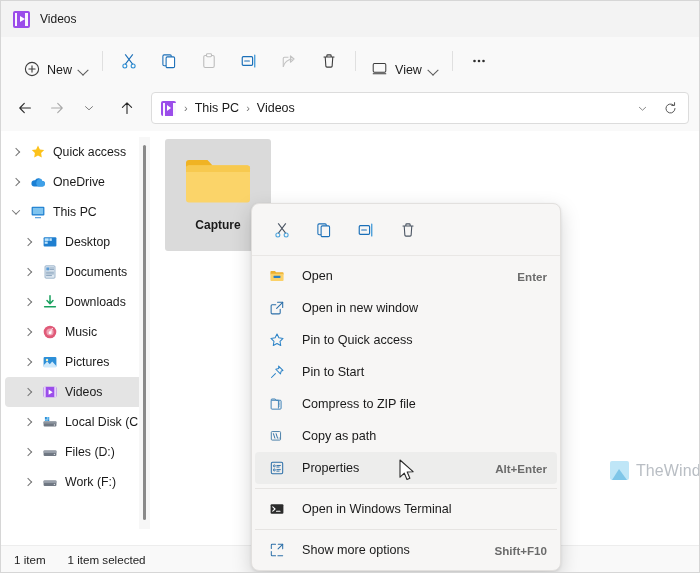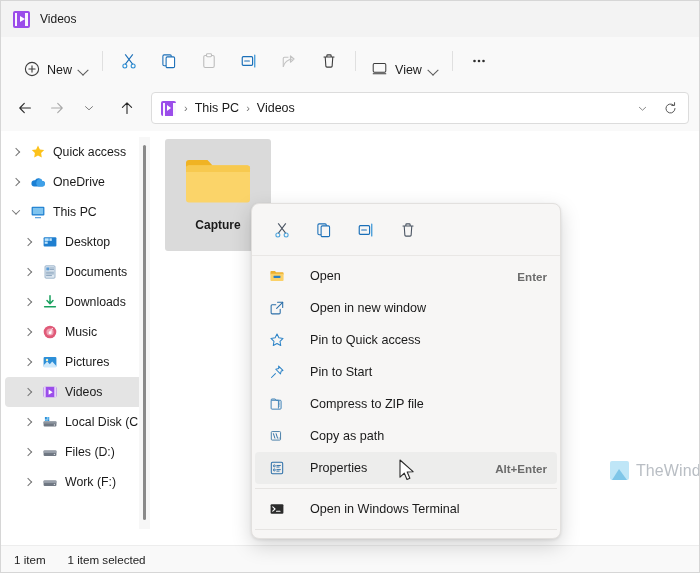--- a/index.html
+++ b/index.html
@@ -257,21 +257,20 @@
     border-radius: 4px;
   }
   .ctx-list { padding: 4px 3px 4px 3px; }
   .ctx-item {
     height: 32px;
     display: flex; align-items: center;
     border-radius: 4px;
     padding: 0 10px 0 11px;
     font-size: 12.6px;
     color: #1a1a1a;
-    gap: 8px;
   }
   .ctx-item.hover { background: #ededec; }
   .ctx-ic {
     width: 22px; flex: none;
     display: flex; align-items: center; justify-content: center;
   }
   .ctx-lbl { margin-left: 14px; }
   .ctx-acc {
     margin-left: auto;
     font-size: 11.6px; color: #6b6b6b; font-weight: bold;
@@ -732,20 +731,33 @@
           <div class="ctx-ic">
             <svg width="16" height="16" viewBox="0 0 18 18">
               <rect x="1.8" y="3.6" width="14.4" height="10.8" rx="1.2" fill="#2b2b2b"></rect>
               <path d="M4.2 6.6l2.6 2.4-2.6 2.4" fill="none" stroke="#fff" stroke-width="1.2" stroke-linecap="round" stroke-linejoin="round"></path>
               <path d="M8.4 11.6h4" stroke="#fff" stroke-width="1.2" stroke-linecap="round"></path>
             </svg>
           </div>
           <div class="ctx-lbl">Open in Windows Terminal</div>
         </div>
         <div class="ctx-div"></div>
+        <div class="ctx-item">
+          <div class="ctx-ic">
+            <svg width="16" height="16" viewBox="0 0 18 18">
+              <path d="M2.6 7.4V3.4a.8.8 0 01.8-.8h4" fill="none" stroke="#2c6fa8" stroke-width="1.15" stroke-linecap="round" stroke-linejoin="round"></path>
+              <path d="M2.6 10.6v4a.8.8 0 00.8.8h4" fill="none" stroke="#2c6fa8" stroke-width="1.15" stroke-linecap="round" stroke-linejoin="round"></path>
+              <path d="M10.4 2.6h5v5" fill="none" stroke="#2c6fa8" stroke-width="1.15" stroke-linecap="round" stroke-linejoin="round"></path>
+              <path d="M15.4 2.6l-5.2 5.2" stroke="#2c6fa8" stroke-width="1.15" stroke-linecap="round"></path>
+              <path d="M10 15.4h5.4" stroke="#2c6fa8" stroke-width="1.15" stroke-linecap="round"></path>
+            </svg>
+          </div>
+          <div class="ctx-lbl">Show more options</div>
+          <div class="ctx-acc">Shift+F10</div>
+        </div>
       </div>
   </div>
 
   <svg id="cursor" width="16" height="23" viewBox="0 0 16 23">
     <path d="M1 1l0 17.2 4.3-4.1 2.7 6.4 2.9-1.2-2.7-6.3 5.9-0.3z" fill="#ffffff" stroke="#2a2a2a" stroke-width="1.1" stroke-linejoin="round"></path>
   </svg>
 
   <div id="statusbar">
     <span>1 item</span>
     <span class="s2">1 item selected</span>

